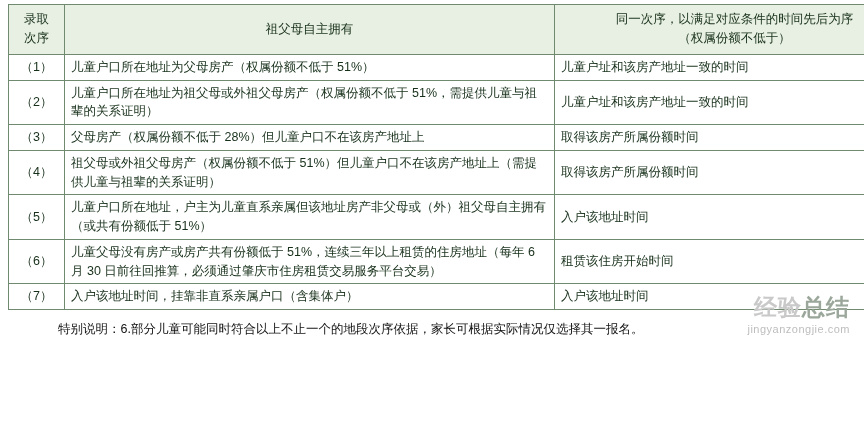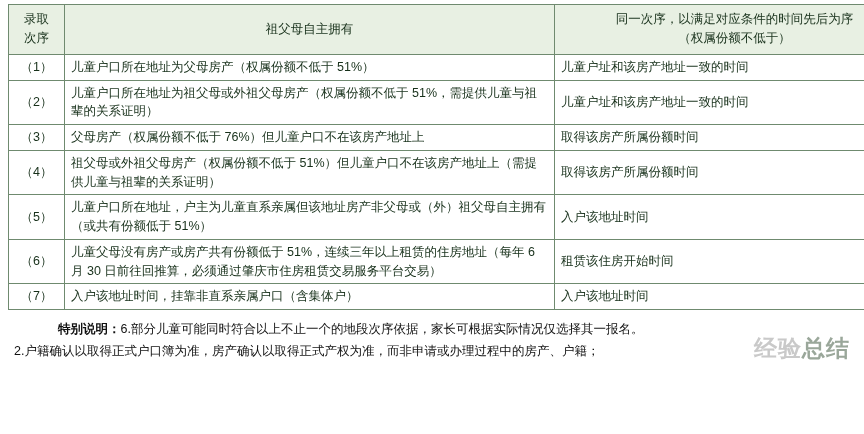--- a/index.html
+++ b/index.html
@@ -70,21 +70,21 @@
     position: relative;
   }
   .notes p {
     margin: 0;
     text-indent: 0;
   }
   .note-first {
     text-indent: 2em;
   }
   .note-label {
-    font-weight: bold;
+    font-weight: normal;
     padding-left: 44px;
   }
   .watermark {
     position: absolute;
     right: 6px;
     bottom: 2px;
     text-align: right;
     pointer-events: none;
   }
   .wm-main {
@@ -133,21 +133,21 @@
         <td class="basis-cell">儿童户口所在地址为父母房产（权属份额不低于 51%）</td>
         <td class="time-cell">儿童户址和该房产地址一致的时间</td>
       </tr>
       <tr>
         <td class="order-cell">（2）</td>
         <td class="basis-cell">儿童户口所在地址为祖父母或外祖父母房产（权属份额不低于 51%，需提供儿童与祖辈的关系证明）</td>
         <td class="time-cell">儿童户址和该房产地址一致的时间</td>
       </tr>
       <tr>
         <td class="order-cell">（3）</td>
-        <td class="basis-cell">父母房产（权属份额不低于 76%）但儿童户口不在该房产地址上</td>
+        <td class="basis-cell">父母房产（权属份额不低于 28%）但儿童户口不在该房产地址上</td>
         <td class="time-cell">取得该房产所属份额时间</td>
       </tr>
       <tr>
         <td class="order-cell">（4）</td>
         <td class="basis-cell">祖父母或外祖父母房产（权属份额不低于 51%）但儿童户口不在该房产地址上（需提供儿童与祖辈的关系证明）</td>
         <td class="time-cell">取得该房产所属份额时间</td>
       </tr>
       <tr>
         <td class="order-cell">（5）</td>
         <td class="basis-cell">儿童户口所在地址，户主为儿童直系亲属但该地址房产非父母或（外）祖父母自主拥有（或共有份额低于 51%）</td>
@@ -163,20 +163,20 @@
         <td class="basis-cell">入户该地址时间，挂靠非直系亲属户口（含集体户）</td>
         <td class="time-cell">入户该地址时间</td>
       </tr>
     </tbody>
   </table>
 
   <div class="notes">
     <p class="note-first">
       <span class="note-label">特别说明：</span><span>6.部分儿童可能同时符合以上不止一个的地段次序依据，家长可根据实际情况仅选择其一报名。</span>
     </p>
-    <p>2.户籍确认以取得正式户口簿为准，房产确认以取得正式产权为准，而非申请或办理过程中的房产、户籍；</p>
 
     <div class="watermark">
       <div class="wm-main"><span>经验</span><span class="wm-accent">总结</span></div>
+      <div class="wm-sub">jingyanzongjie.com</div>
     </div>
   </div>
 
 </div>
 
 </body></html>

